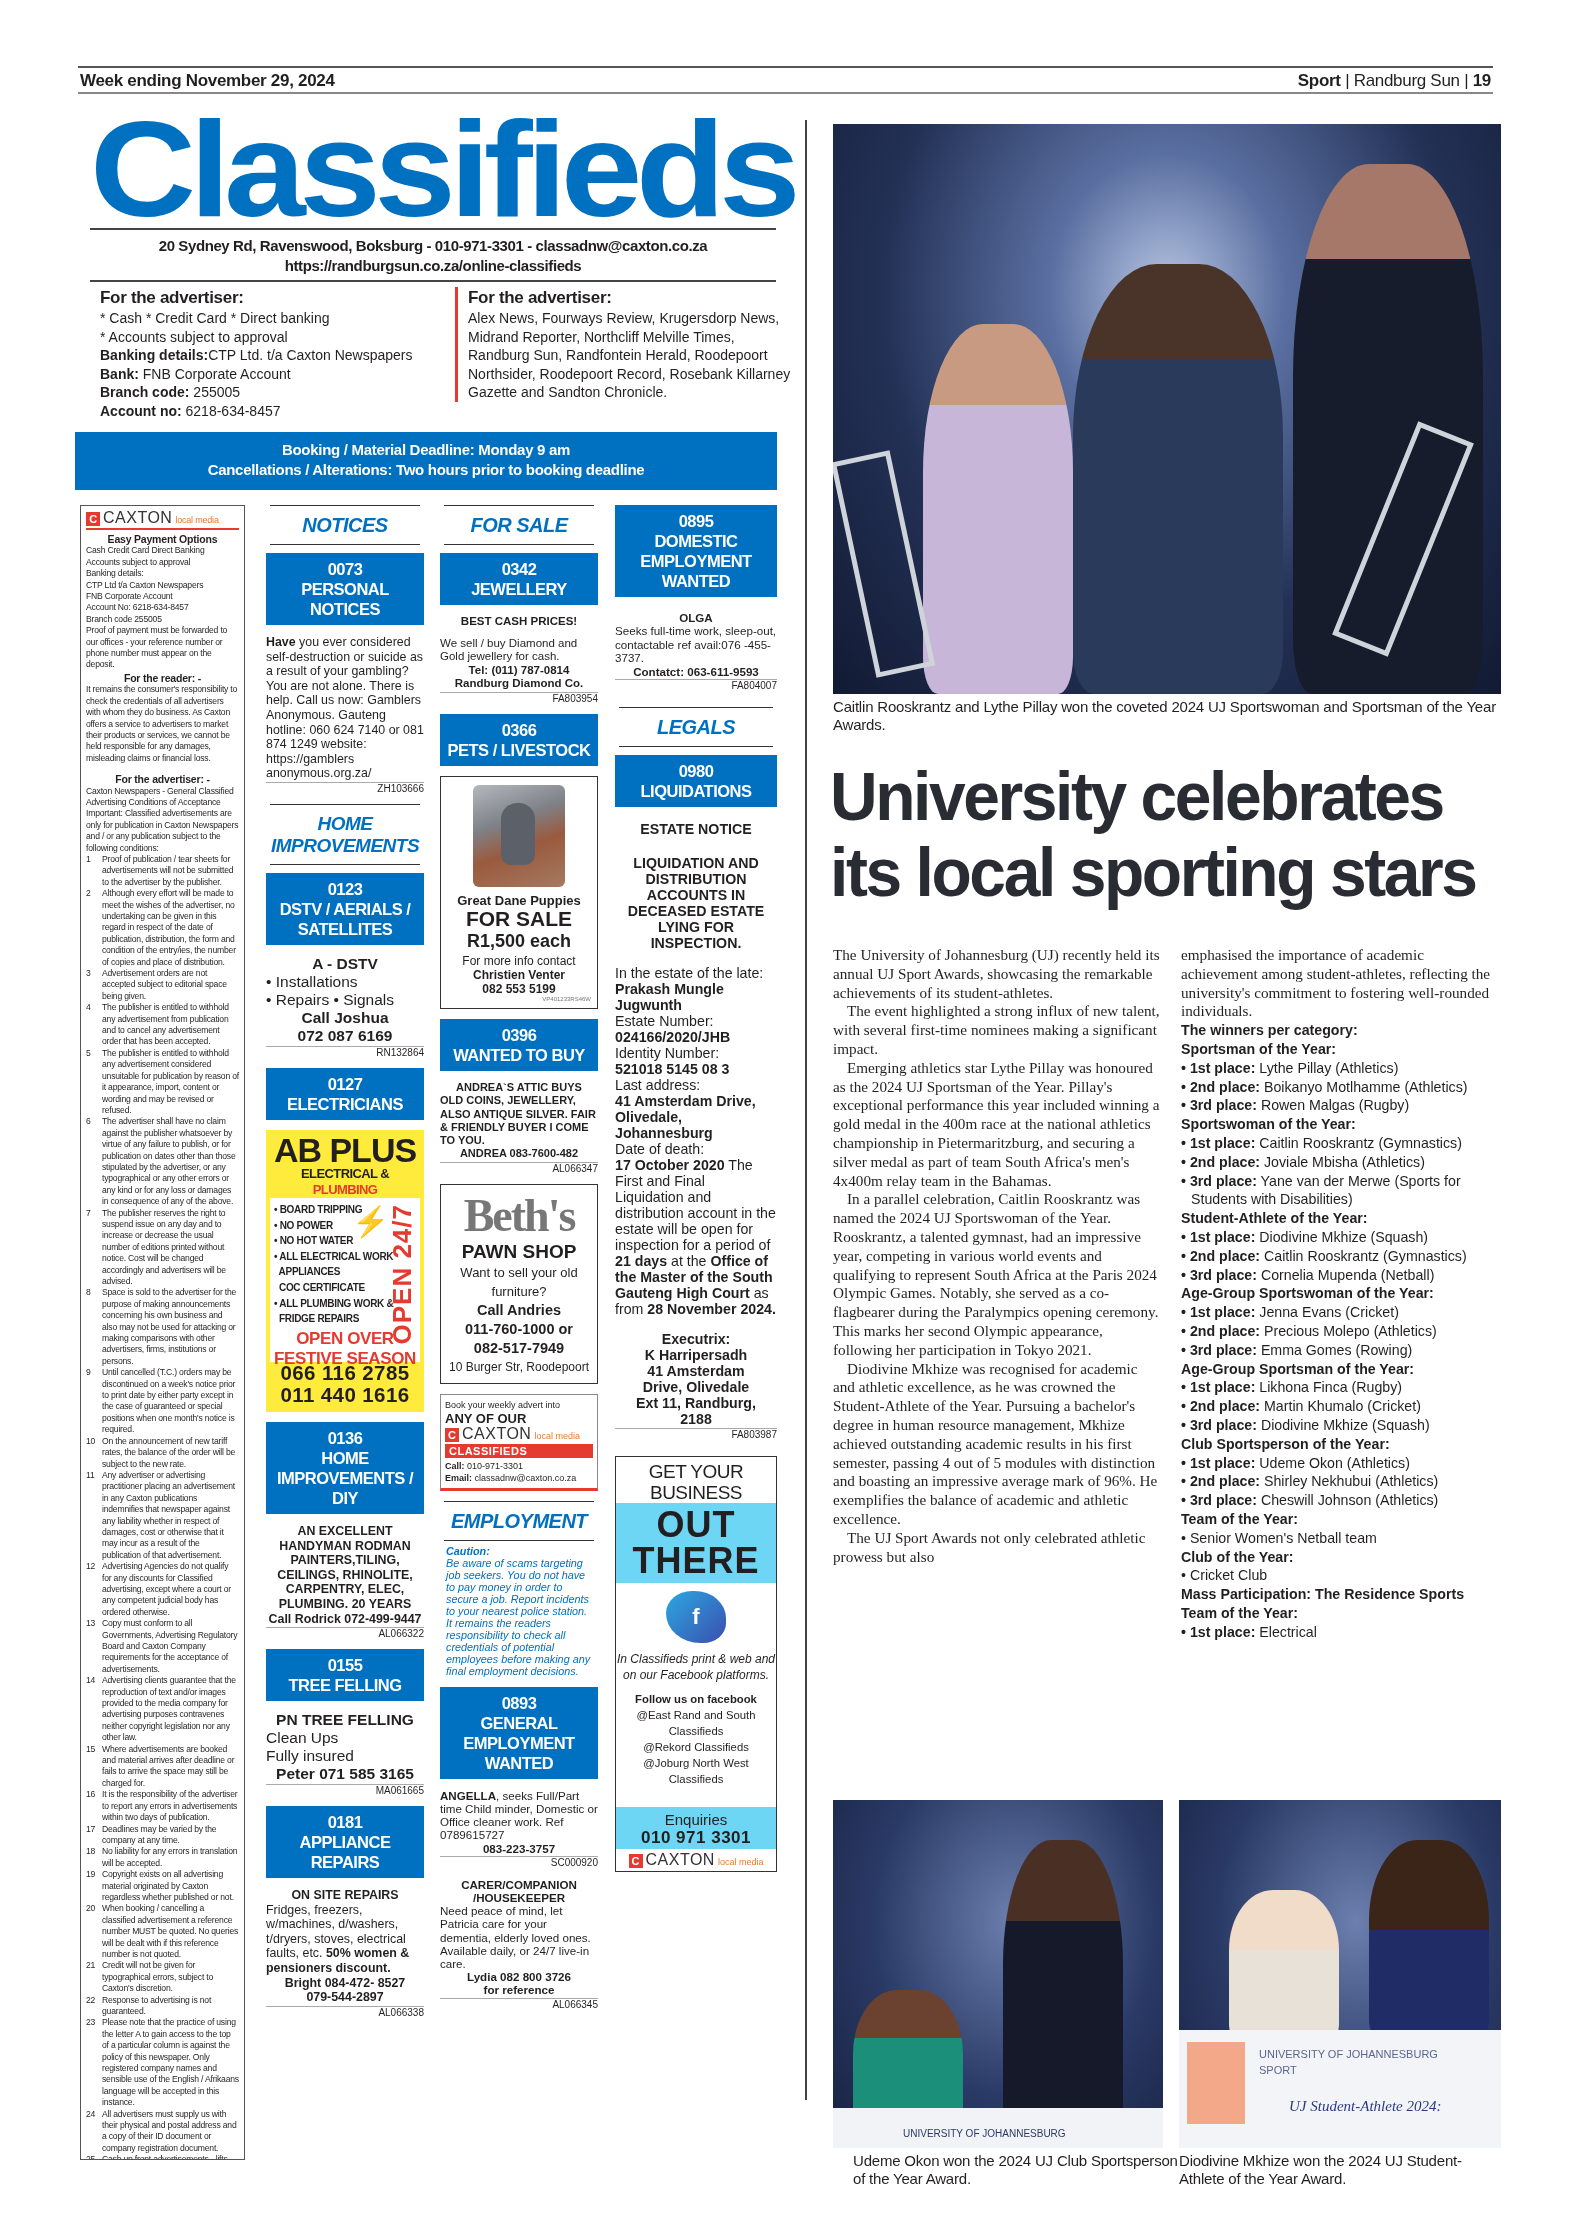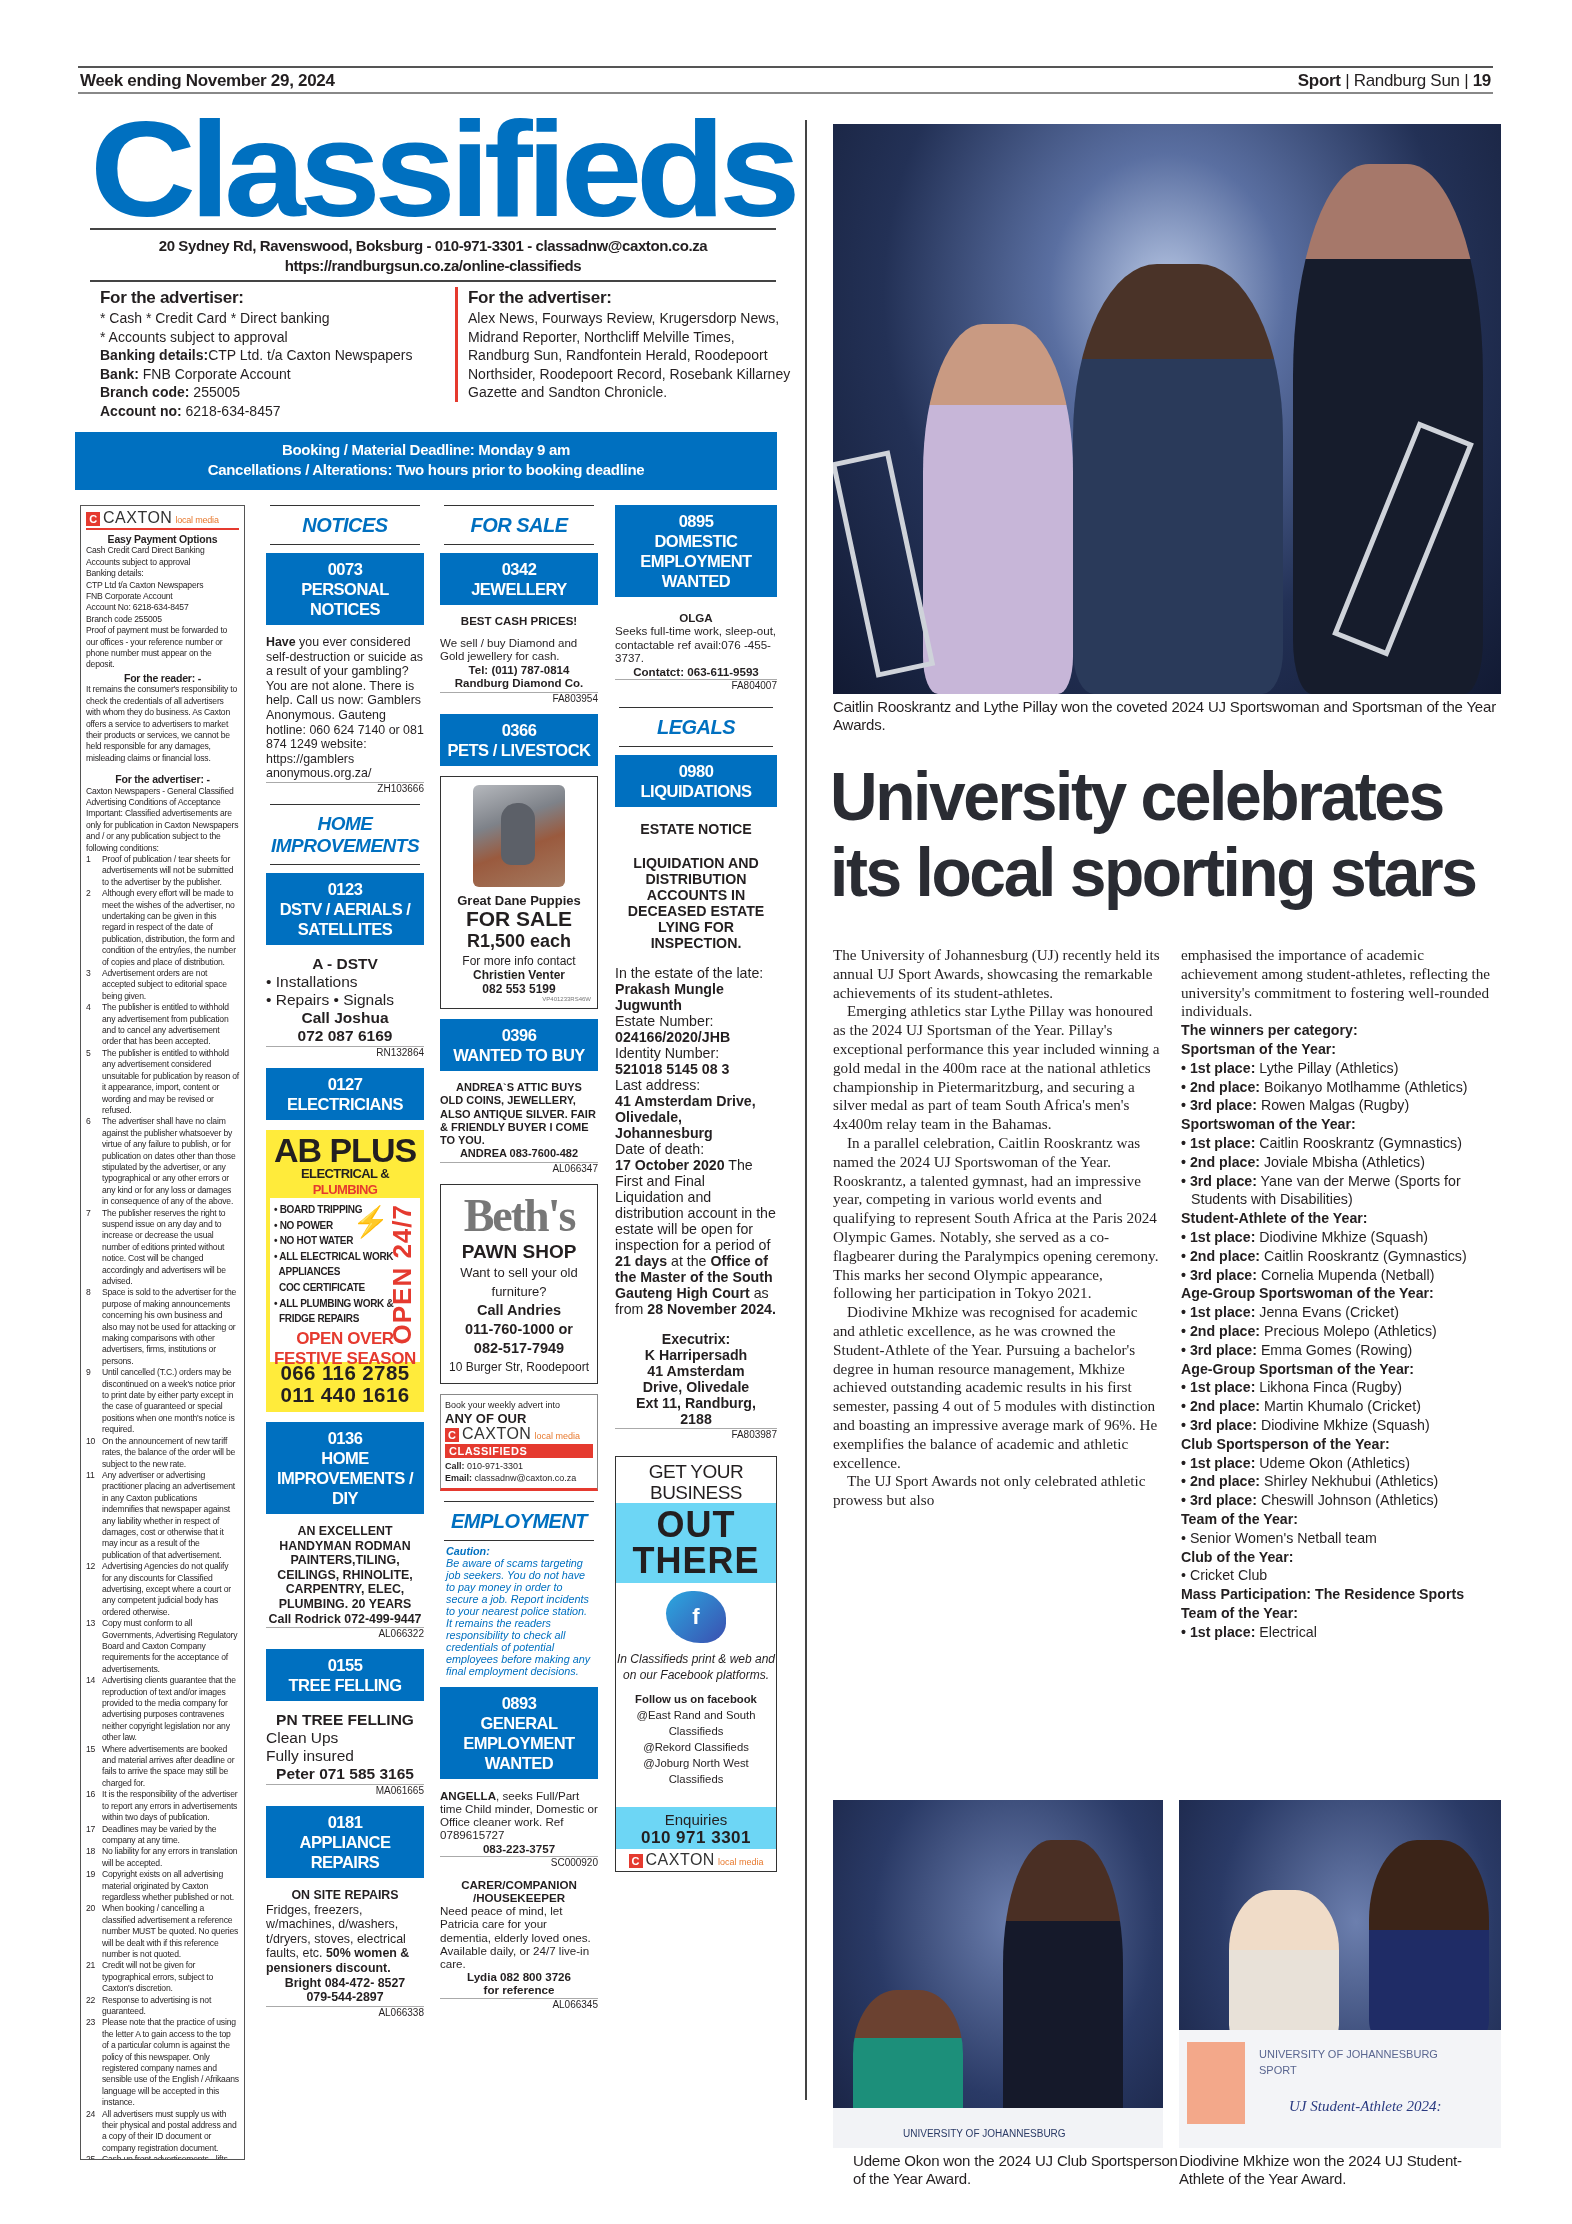--- a/index.html
+++ b/index.html
@@ -467,20 +467,21 @@
   <div class="person" style="left:460px; top:40px; width:190px; height:530px; background:linear-gradient(#a6786a 0 18%, #161c2c 18% 100%);"></div>
   <div style="position:absolute; left:20px; top:330px; width:60px; height:220px; border:5px solid #cfd3da; transform:rotate(-12deg)"></div>
   <div style="position:absolute; left:540px; top:300px; width:60px; height:230px; border:5px solid #cfd3da; transform:rotate(22deg)"></div>
 </div>
 <div class="abs caption" style="left:833px; top:698px; width:668px;">Caitlin Rooskrantz and Lythe Pillay won the coveted 2024 UJ Sportswoman and Sportsman of the Year Awards.</div>
 
 <div class="abs headline">University celebrates its local sporting stars</div>
 
 <div class="abs body-col" style="left:833px; top:946px; width:328px;">
   <p class="first">The University of Johannesburg (UJ) recently held its annual UJ Sport Awards, showcasing the remarkable achievements of its student-athletes.</p>
+  <p>The event highlighted a strong influx of new talent, with several first-time nominees making a significant impact.</p>
   <p>Emerging athletics star Lythe Pillay was honoured as the 2024 UJ Sportsman of the Year. Pillay's exceptional performance this year included winning a gold medal in the 400m race at the national athletics championship in Pietermaritzburg, and securing a silver medal as part of team South Africa's men's 4x400m relay team in the Bahamas.</p>
   <p>In a parallel celebration, Caitlin Rooskrantz was named the 2024 UJ Sportswoman of the Year. Rooskrantz, a talented gymnast, had an impressive year, competing in various world events and qualifying to represent South Africa at the Paris 2024 Olympic Games. Notably, she served as a co-flagbearer during the Paralympics opening ceremony. This marks her second Olympic appearance, following her participation in Tokyo 2021.</p>
   <p>Diodivine Mkhize was recognised for academic and athletic excellence, as he was crowned the Student-Athlete of the Year. Pursuing a bachelor's degree in human resource management, Mkhize achieved outstanding academic results in his first semester, passing 4 out of 5 modules with distinction and boasting an impressive average mark of 96%. He exemplifies the balance of academic and athletic excellence.</p>
   <p>The UJ Sport Awards not only celebrated athletic prowess but also</p>
 </div>
 
 <div class="abs" style="left:1181px; top:946px; width:320px;">
   <div class="body-col">emphasised the importance of academic achievement among student-athletes, reflecting the university's commitment to fostering well-rounded individuals.</div>
   <div class="winners" id="winners">
     <div class="h">The winners per category:</div>

